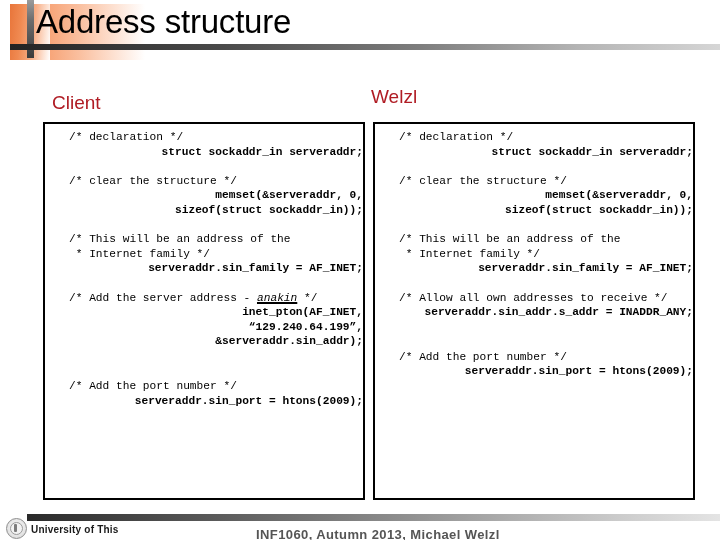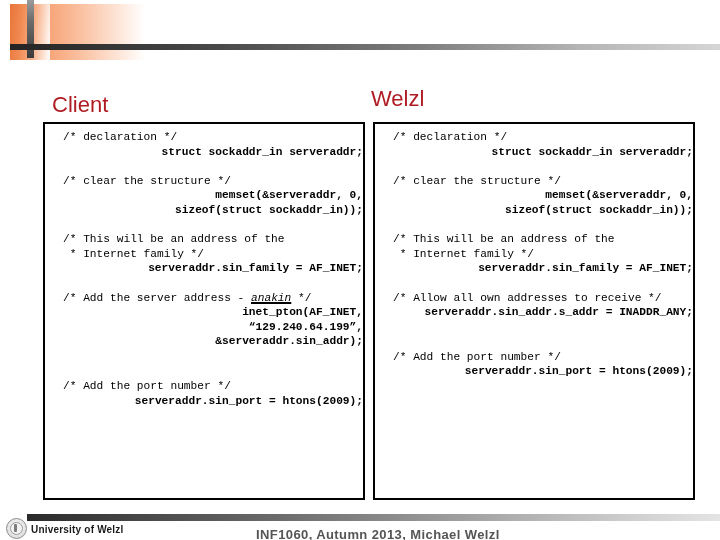--- a/index.html
+++ b/index.html
@@ -52,21 +52,21 @@
     font-weight: 400;
     color: #000000;
     letter-spacing: -0.2px;
     line-height: 40px;
     white-space: nowrap;
   }
 
   
   .col-heading {
     position: absolute;
-    font-size: 22px;
+    font-size: 19px;
     font-weight: 400;
     color: #b01c24;
     white-space: nowrap;
   }
   #client-heading { left: 52px; top: 92px; }
   #server-heading { left: 371px; top: 86px; }
 
   
   .code-box {
     position: absolute;
@@ -79,21 +79,21 @@
   #server-box { left: 373px; top: 122px; width: 322px; height: 378px; }
 
   .code-body {
     padding: 6px 0 0 0;
     font-family: "Liberation Mono", "DejaVu Sans Mono", monospace;
     font-size: 11.2px;
     line-height: 14.6px;
     color: #000000;
     white-space: pre;
   }
-  .code-block { margin-bottom: 14.6px; padding-left: 18px; }
+  .code-block { margin-bottom: 14.6px; padding-left: 24px; }
   .code-block:last-child { margin-bottom: 0; margin-top: 30px; }
   .code-line { white-space: pre; }
   .code-line.cmt { font-weight: 400; }
   .code-line.code { font-weight: bold; text-align: right; }
   .spell { font-style: italic; text-decoration: underline; text-decoration-thickness: 2px; }
 
   
   #footer-bar {
     position: absolute;
     left: 27px; top: 514px;
@@ -144,32 +144,33 @@
   }
 </style>
 </head>
 <body>
 
 <div id="title-area">
   <div id="title-accent-block-wide"></div>
   <div id="title-accent-block"></div>
   <div id="title-vbar"></div>
   <div id="title-rule"></div>
+  <div id="page-title">Address structure</div>
 </div>
 
 <div class="col-heading" id="client-heading">Client</div>
 <div class="col-heading" id="server-heading">Welzl</div>
 
 <div class="code-box" id="client-box">
   <div class="code-body" id="client-code"><div class="code-block"><div class="code-line cmt">/* declaration */</div><div class="code-line code">struct sockaddr_in serveraddr;</div></div><div class="code-block"><div class="code-line cmt">/* clear the structure */</div><div class="code-line code">memset(&amp;serveraddr, 0,</div><div class="code-line code">      sizeof(struct sockaddr_in));</div></div><div class="code-block"><div class="code-line cmt">/* This will be an address of the</div><div class="code-line cmt"> * Internet family */</div><div class="code-line code">serveraddr.sin_family = AF_INET;</div></div><div class="code-block"><div class="code-line cmt">/* Add the server address - <span class="spell">anakin</span> */</div><div class="code-line code">inet_pton(AF_INET,</div><div class="code-line code">        “129.240.64.199”,</div><div class="code-line code">        &amp;serveraddr.sin_addr);</div></div><div class="code-block"><div class="code-line cmt">/* Add the port number */</div><div class="code-line code">serveraddr.sin_port = htons(2009);</div></div></div>
 </div>
 
 <div class="code-box" id="server-box">
   <div class="code-body" id="server-code"><div class="code-block"><div class="code-line cmt">/* declaration */</div><div class="code-line code">struct sockaddr_in serveraddr;</div></div><div class="code-block"><div class="code-line cmt">/* clear the structure */</div><div class="code-line code">memset(&amp;serveraddr, 0,</div><div class="code-line code">      sizeof(struct sockaddr_in));</div></div><div class="code-block"><div class="code-line cmt">/* This will be an address of the</div><div class="code-line cmt"> * Internet family */</div><div class="code-line code">serveraddr.sin_family = AF_INET;</div></div><div class="code-block"><div class="code-line cmt">/* Allow all own addresses to receive */</div><div class="code-line code">serveraddr.sin_addr.s_addr = INADDR_ANY;</div></div><div class="code-block"><div class="code-line cmt">/* Add the port number */</div><div class="code-line code">serveraddr.sin_port = htons(2009);</div></div></div>
 </div>
 
 <div id="footer-bar"></div>
 <div id="uio-seal">
   <div class="seal-inner"></div>
   <div class="seal-fig"></div>
 </div>
-<div id="uio-name">University of Welzl</div>
+<div id="uio-name">University of This</div>
 <div id="footer-course">INF1060,  Autumn 2013,  Michael Welzl</div>
 
 </body></html>

